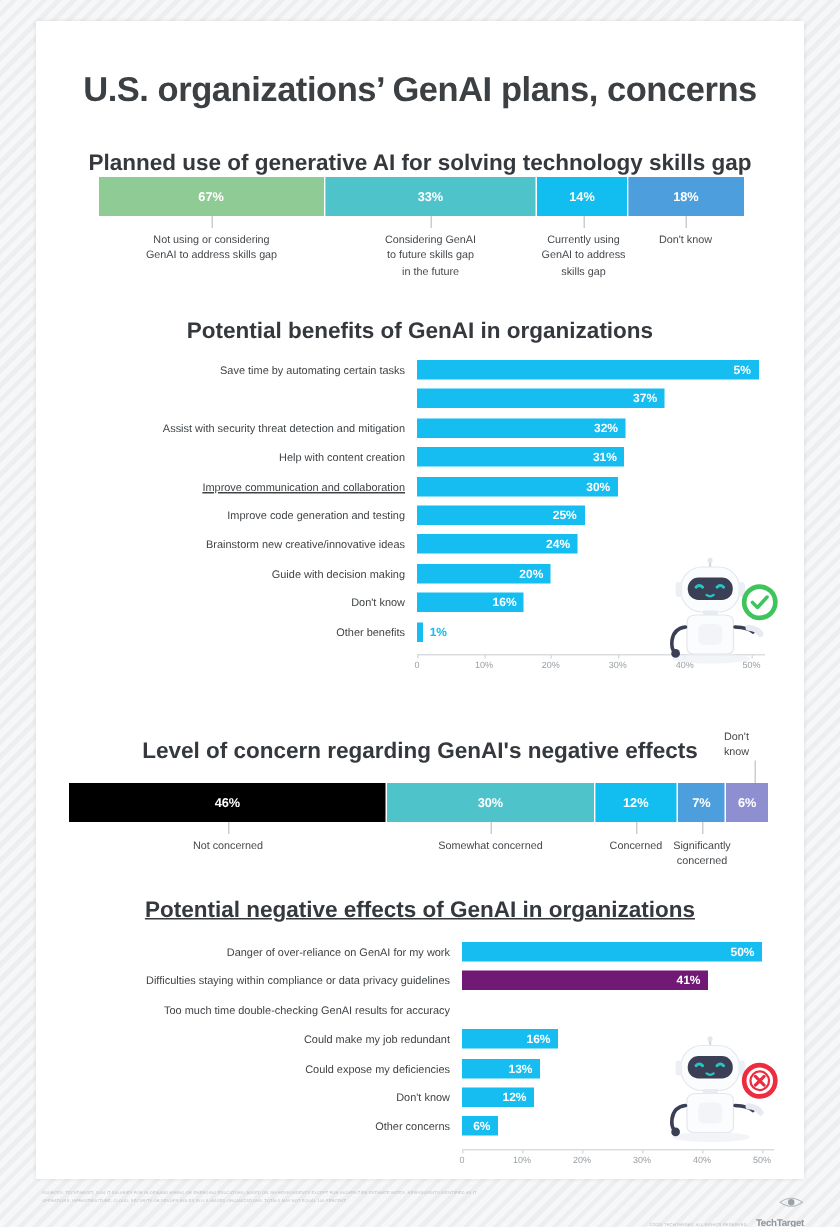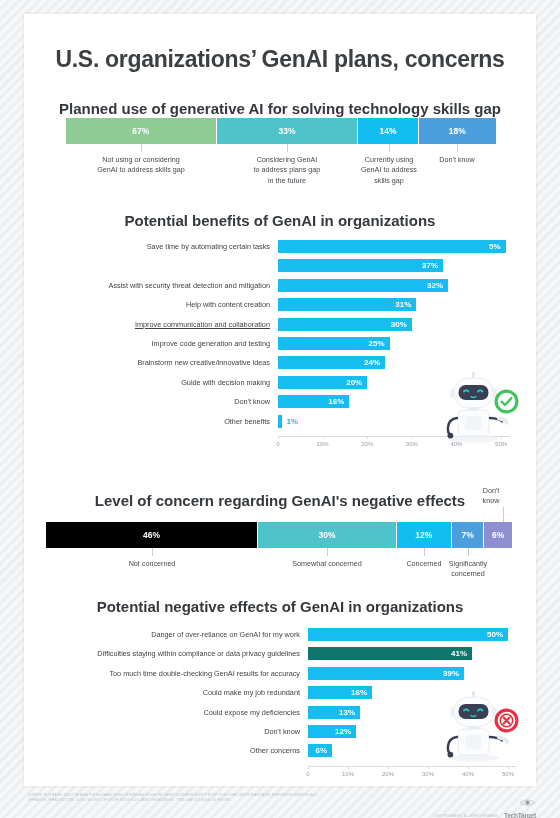--- a/index.html
+++ b/index.html
@@ -211,21 +211,21 @@
         <span>14%</span>
       </div>
       <div class="seg" style="width: 18%; background: rgb(76, 159, 220);">
         <span>18%</span>
       </div>
     </div>
   <div class="stack-labels" id="stack1labels" style="left:42px; top:130px; width:430px; height:46px;">
       <div class="tick-line" style="left: 75px; top: 0px; height: 8px;"></div>
       <div class="stack-label" style="width: 116px; left: 17px; top: 11px;"><span>Not using or considering</span><br><span>GenAI to address skills gap</span></div>
       <div class="tick-line" style="left: 221px; top: 0px; height: 8px;"></div>
-      <div class="stack-label" style="width: 116px; left: 163px; top: 11px;"><span>Considering GenAI</span><br><span>to address plans gap</span><br><span>in the future</span></div>
+      <div class="stack-label" style="width: 116px; left: 163px; top: 11px;"><span>Considering GenAI</span><br><span>to future skills gap</span><br><span>in the future</span></div>
       <div class="tick-line" style="left: 323px; top: 0px; height: 8px;"></div>
       <div class="stack-label" style="width: 116px; left: 265px; top: 11px;"><span>Currently using</span><br><span>GenAI to address</span><br><span>skills gap</span></div>
       <div class="tick-line" style="left: 391px; top: 0px; height: 8px;"></div>
       <div class="stack-label" style="width: 116px; left: 333px; top: 11px;"><span>Don't know</span></div>
     </div>
 
   <div class="section-title" style="top:198px;">Potential benefits of GenAI in organizations</div>
 
   <div class="hchart" id="benefits" style="left:18px; top:224px; width:476px; height:195px;">
       <div class="hrow" style="top: 2px;">
@@ -234,21 +234,21 @@
           <span class="val">5%</span>
         </div>
       </div>
       <div class="hrow" style="top: 21.4px;">
         <div class="hbar" style="left: 236px; width: 165.077px; background: rgb(21, 189, 240);">
           <span class="val">37%</span>
         </div>
       </div>
       <div class="hrow" style="top: 40.8px;">
         <div class="cat" style="width: 228px; left: 0px;">Assist with security threat detection and mitigation</div>
-        <div class="hbar" style="left: 236px; width: 170px; background: rgb(21, 189, 240);">
+        <div class="hbar" style="left: 236px; width: 139px; background: rgb(21, 189, 240);">
           <span class="val">32%</span>
         </div>
       </div>
       <div class="hrow" style="top: 60.2px;">
         <div class="cat" style="width: 228px; left: 0px;">Help with content creation</div>
         <div class="hbar" style="left: 236px; width: 138.308px; background: rgb(21, 189, 240);">
           <span class="val">31%</span>
         </div>
       </div>
       <div class="hrow" style="top: 79.6px;">
@@ -366,40 +366,37 @@
       <div class="tick-line" style="left: 106px; top: 0px; height: 8px;"></div>
       <div class="stack-label" style="width: 116px; left: 48px; top: 11px;"><span>Not concerned</span></div>
       <div class="tick-line" style="left: 281px; top: 0px; height: 8px;"></div>
       <div class="stack-label" style="width: 116px; left: 223px; top: 11px;"><span>Somewhat concerned</span></div>
       <div class="tick-line" style="left: 378px; top: 0px; height: 8px;"></div>
       <div class="stack-label" style="width: 116px; left: 320px; top: 11px;"><span>Concerned</span></div>
       <div class="tick-line" style="left: 422px; top: 0px; height: 8px;"></div>
       <div class="stack-label" style="width: 116px; left: 364px; top: 11px;"><span>Significantly</span><br><span>concerned</span></div>
     </div>
 
-  <div class="section-title" style="top:584px;">Potential negative effects of GenAI in organizations</div>
+  <div class="section-title" style="top:584px;text-decoration:underline;">Potential negative effects of GenAI in organizations</div>
 
   <div class="hchart" id="negative" style="left:6px; top:612px; width:488px; height:155px;">
       <div class="hrow" style="top: 2px;">
         <div class="cat" style="width: 270px; left: 0px;">Danger of over-reliance on GenAI for my work</div>
         <div class="hbar" style="left: 278px; width: 200px; background: rgb(21, 189, 240);">
           <span class="val">50%</span>
         </div>
       </div>
       <div class="hrow" style="top: 21.4px;">
         <div class="cat" style="width: 270px; left: 0px;">Difficulties staying within compliance or data privacy guidelines</div>
-        <div class="hbar" style="left: 278px; width: 164px; background: #0f766e;">
+        <div class="hbar" style="left: 278px; width: 164px; background: #701a75;">
           <span class="val">41%</span>
         </div>
       </div>
       <div class="hrow" style="top: 40.8px;">
         <div class="cat" style="width: 270px; left: 0px;">Too much time double-checking GenAI results for accuracy</div>
-        <div class="hbar" style="left: 278px; width: 156px; background: rgb(21, 189, 240);">
-          <span class="val">39%</span>
-        </div>
       </div>
       <div class="hrow" style="top: 60.2px;">
         <div class="cat" style="width: 270px; left: 0px;">Could make my job redundant</div>
         <div class="hbar" style="left: 278px; width: 64px; background: rgb(21, 189, 240);">
           <span class="val">16%</span>
         </div>
       </div>
       <div class="hrow" style="top: 79.6px;">
         <div class="cat" style="width: 270px; left: 0px;">Could expose my deficiencies</div>
         <div class="hbar" style="left: 278px; width: 52px; background: rgb(21, 189, 240);">

